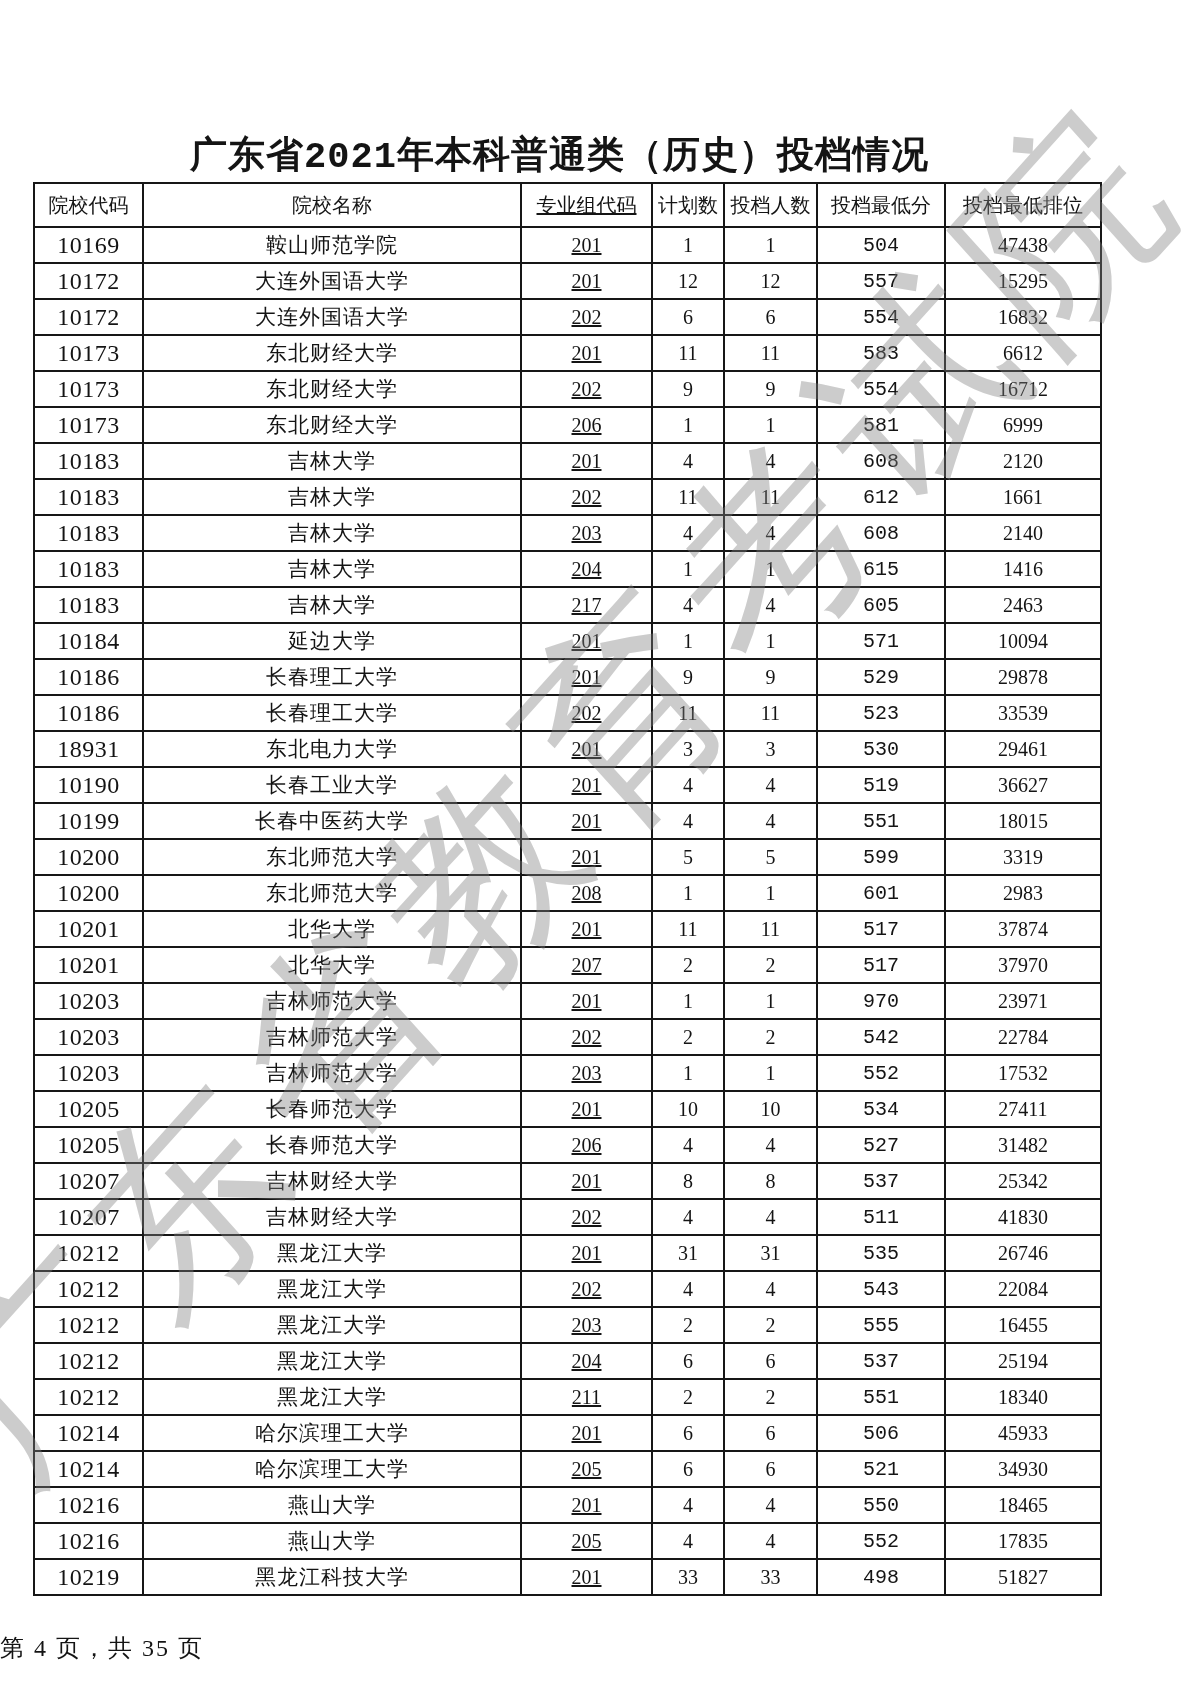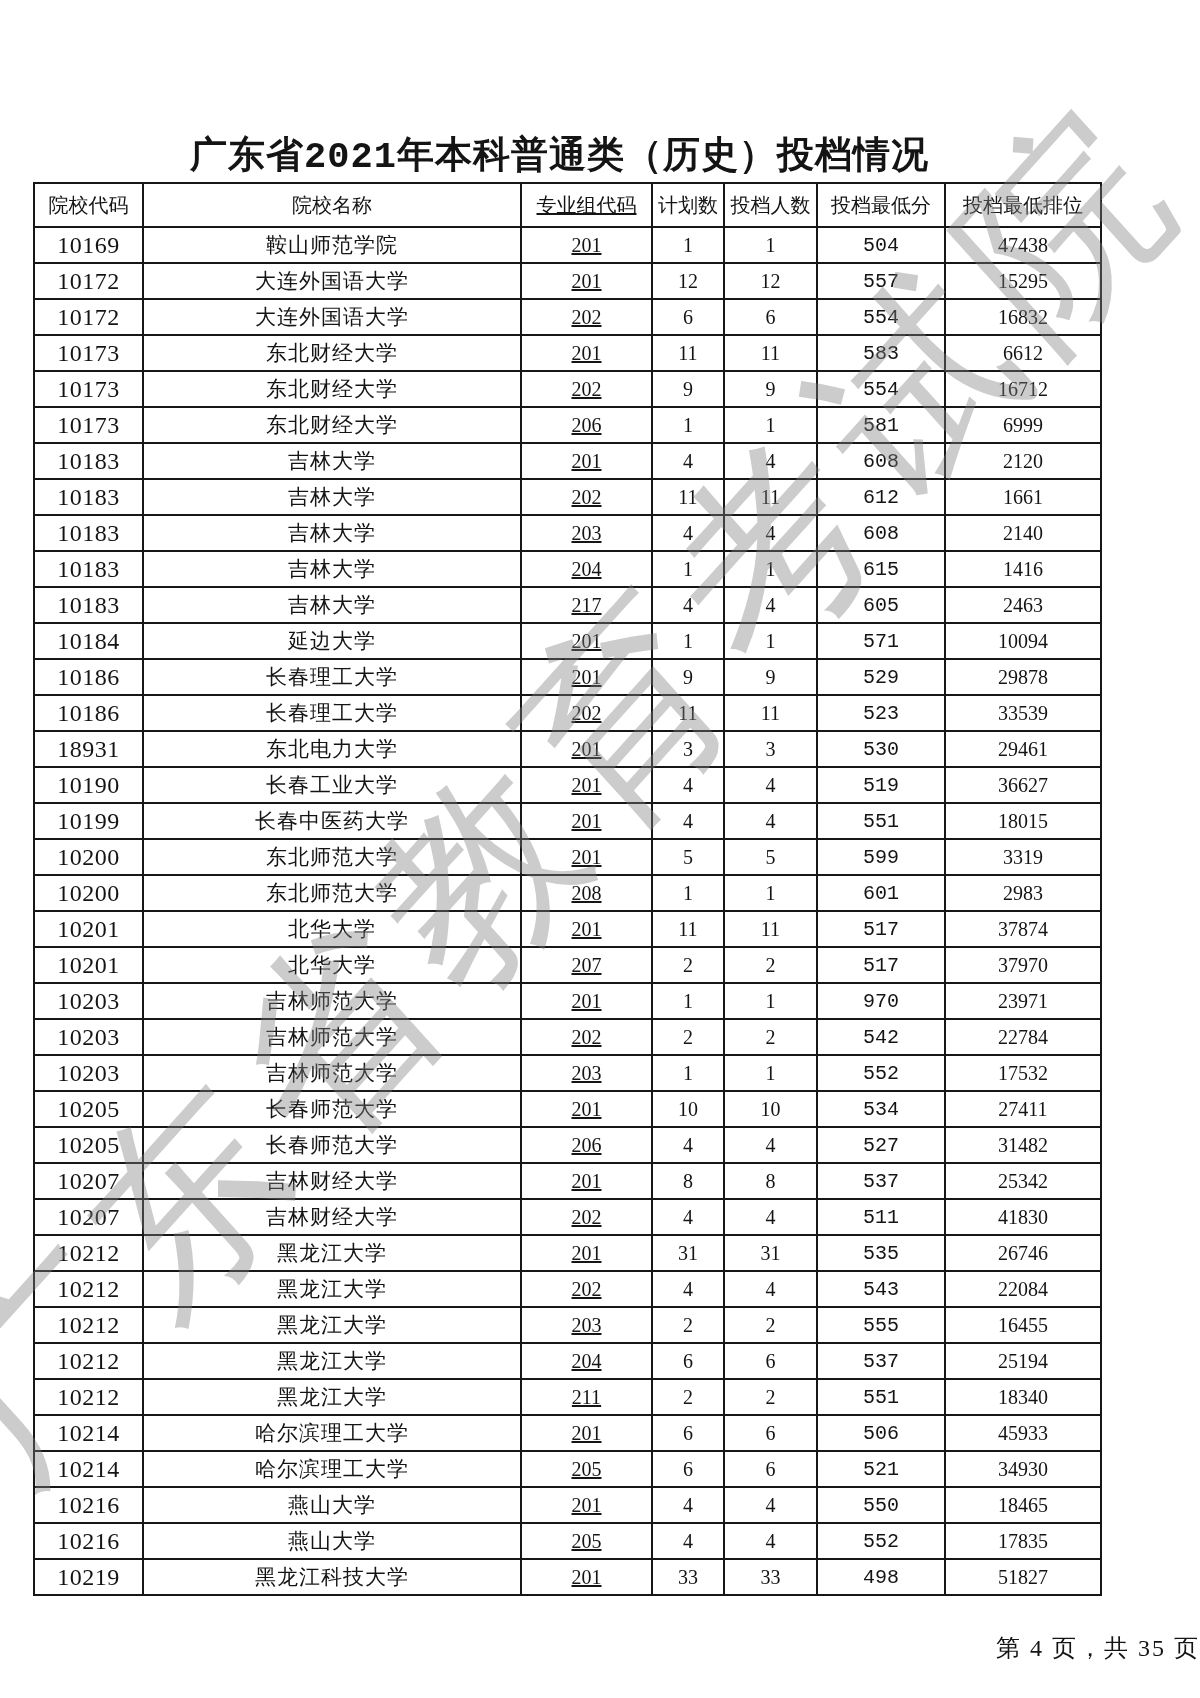--- a/index.html
+++ b/index.html
@@ -68,21 +68,21 @@
   .c2 { width: 129px; text-decoration: underline; }
   .c3 { width: 70px;  }
   .c4 { width: 91px; margin-left: 20px;  }
   .c5 { width: 126px; font-family: Liberation Mono, monospace; }
   .c6 { width: 154px; }
   .page-footer {
     position: absolute;
     top: 1632px;
     left: 0;
     width: 1200px;
-    text-align: right;
+    text-align: left;
     font-size: 24px;
     letter-spacing: 2px;
   }
   .watermark {
     position: absolute;
     left: 560px;
     top: 790px;
     transform: translate(-50%, -50%) rotate(-48deg) skewX(-6deg);
     font-size: 200px;
     letter-spacing: 18px;

